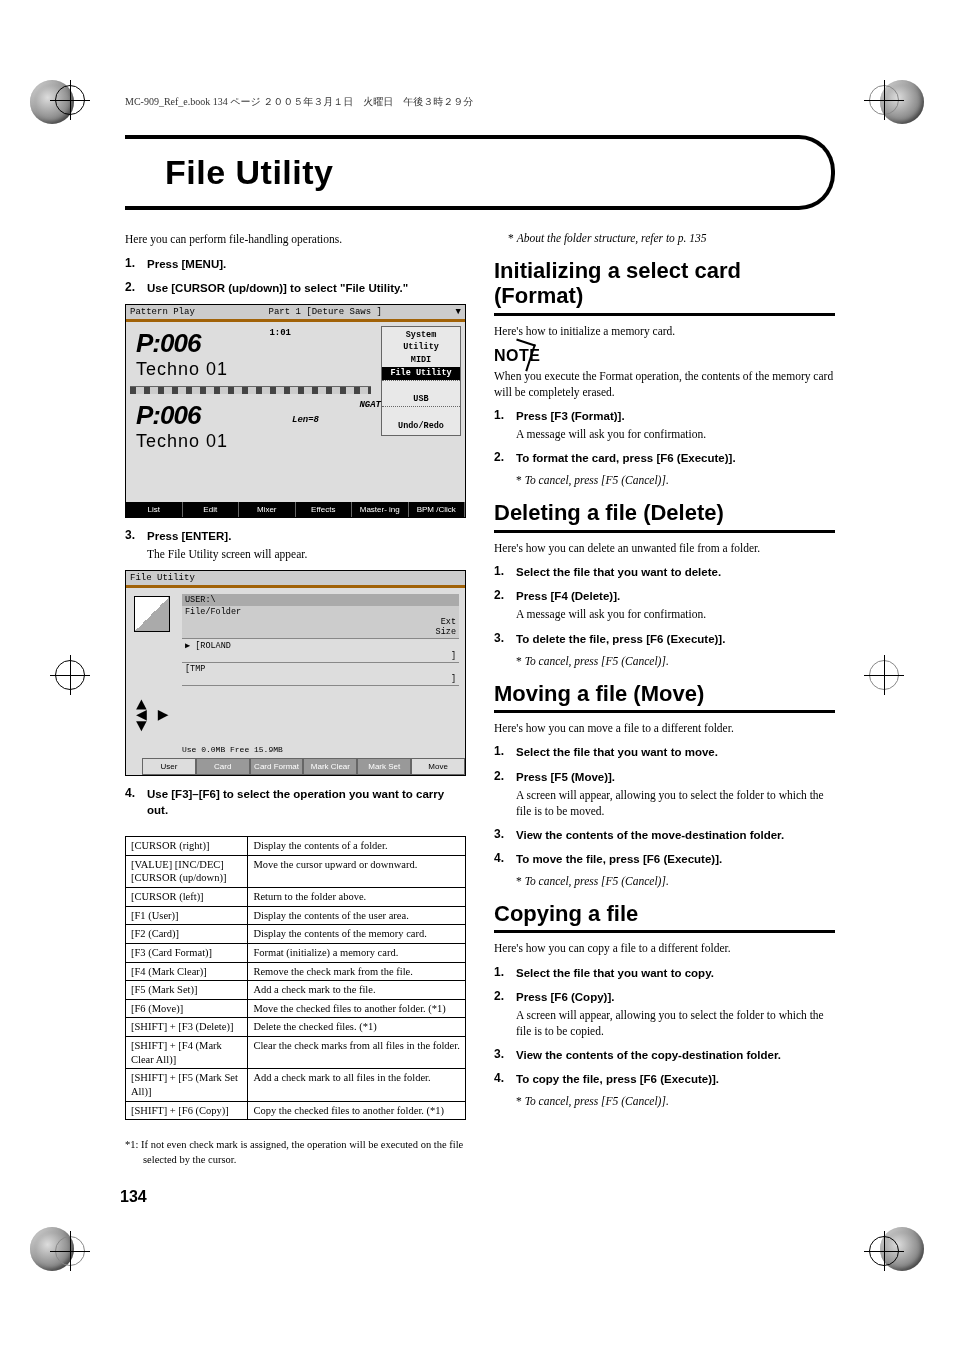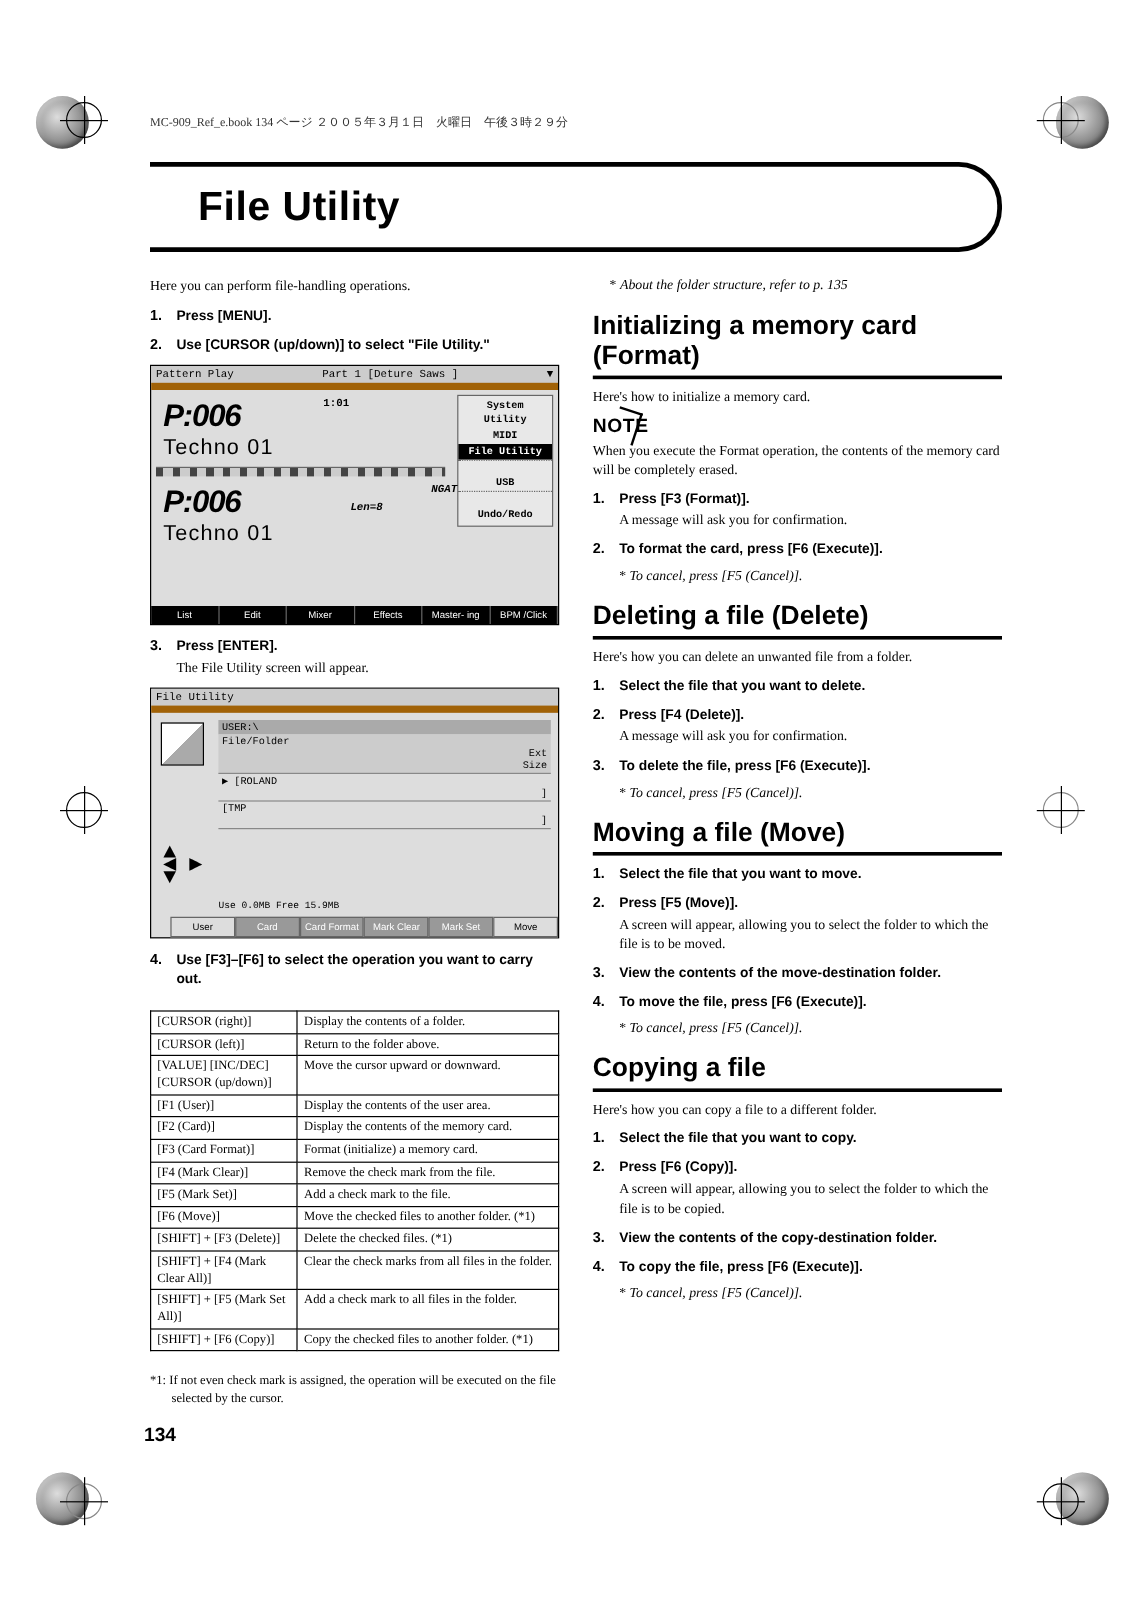--- a/index.html
+++ b/index.html
@@ -130,21 +130,21 @@
   .shot {
     border: 1px solid #000;
     background: #ddd;
     font-family: "Courier New", monospace;
     font-size: 9px;
     color: #000;
     margin: 6px 0 10px;
   }
   .shot .bar {
     background: #ccc; padding: 2px 4px; font-size: 9px;
-    border-bottom: 6px solid #a16207;
+    border-bottom: 3px solid #a16207;
     display:flex; justify-content:space-between;
   }
   .shot .body { padding: 4px; }
   .shot .menu {
     float: right; width: 80px; background:#e8e8e8;
     border:1px solid #666; font-weight:700; text-align:center;
     font-size:8.5px; padding:2px 0; line-height:1.5;
   }
   .shot .menu .sel { background:#000; color:#fff; }
   .lcd-big {
@@ -339,28 +339,28 @@
           </li>
       </ol>
 
       <table class="ops">
           <tbody id="ops-body">
             <tr>
               <td>[CURSOR (right)]</td>
               <td>Display the contents of a folder.</td>
             </tr>
             <tr>
+              <td>[VALUE] [INC/DEC] [CURSOR (up/down)]</td>
+              <td>Move the cursor upward or downward.</td>
+            </tr>
+            <tr>
               <td>[CURSOR (left)]</td>
               <td>Return to the folder above.</td>
             </tr>
             <tr>
-              <td>[VALUE] [INC/DEC] [CURSOR (up/down)]</td>
-              <td>Move the cursor upward or downward.</td>
-            </tr>
-            <tr>
               <td>[F1 (User)]</td>
               <td>Display the contents of the user area.</td>
             </tr>
             <tr>
               <td>[F2 (Card)]</td>
               <td>Display the contents of the memory card.</td>
             </tr>
             <tr>
               <td>[F3 (Card Format)]</td>
               <td>Format (initialize) a memory card.</td>
@@ -394,21 +394,21 @@
               <td>Copy the checked files to another folder. (*1)</td>
             </tr>
           </tbody>
         </table>
 
       <p class="footnote">*1:   If not even check mark is assigned, the operation will be executed on the file selected by the cursor.</p>
     </div>
 
     <div class="col">
       <p class="note-ital">About the folder structure, refer to p. 135</p>
-      <div id="sections"><h2 class="section">Initializing a memory card (Format)</h2><p class="body">Here's how to initialize a memory card.</p><div class="note-icon">NOTE</div><p class="body">When you execute the Format operation, the contents of the memory card will be completely erased.</p><ol class="steps">
+      <div id="sections"><h2 class="section">Initializing a select card (Format)</h2><p class="body">Here's how to initialize a memory card.</p><div class="note-icon">NOTE</div><p class="body">When you execute the Format operation, the contents of the memory card will be completely erased.</p><ol class="steps">
             <li>
               <span class="num">1.</span>
               <span><span class="txt">Press [F3 (Format)].</span><span class="sub">A message will ask you for confirmation.</span></span>
             </li>
             <li>
               <span class="num">2.</span>
               <span><span class="txt">To format the card, press [F6 (Execute)].</span></span>
             </li>
           </ol><p class="sub-ital">To cancel, press [F5 (Cancel)].</p><h2 class="section">Deleting a file (Delete)</h2><p class="body">Here's how you can delete an unwanted file from a folder.</p><ol class="steps">
             <li>
@@ -416,21 +416,21 @@
               <span><span class="txt">Select the file that you want to delete.</span></span>
             </li>
             <li>
               <span class="num">2.</span>
               <span><span class="txt">Press [F4 (Delete)].</span><span class="sub">A message will ask you for confirmation.</span></span>
             </li>
             <li>
               <span class="num">3.</span>
               <span><span class="txt">To delete the file, press [F6 (Execute)].</span></span>
             </li>
-          </ol><p class="sub-ital">To cancel, press [F5 (Cancel)].</p><h2 class="section">Moving a file (Move)</h2><ol class="steps">
+          </ol><p class="sub-ital">To cancel, press [F5 (Cancel)].</p><h2 class="section">Moving a file (Move)</h2><p class="body">Here's how you can move a file to a different folder.</p><ol class="steps">
             <li>
               <span class="num">1.</span>
               <span><span class="txt">Select the file that you want to move.</span></span>
             </li>
             <li>
               <span class="num">2.</span>
               <span><span class="txt">Press [F5 (Move)].</span><span class="sub">A screen will appear, allowing you to select the folder to which the file is to be moved.</span></span>
             </li>
             <li>
               <span class="num">3.</span>

